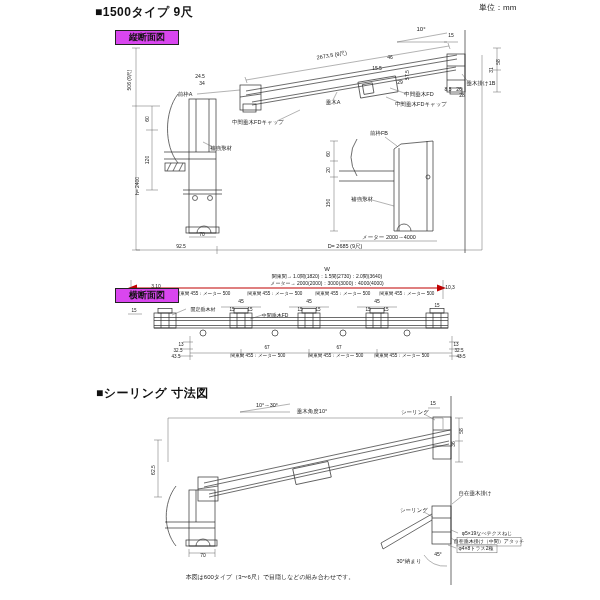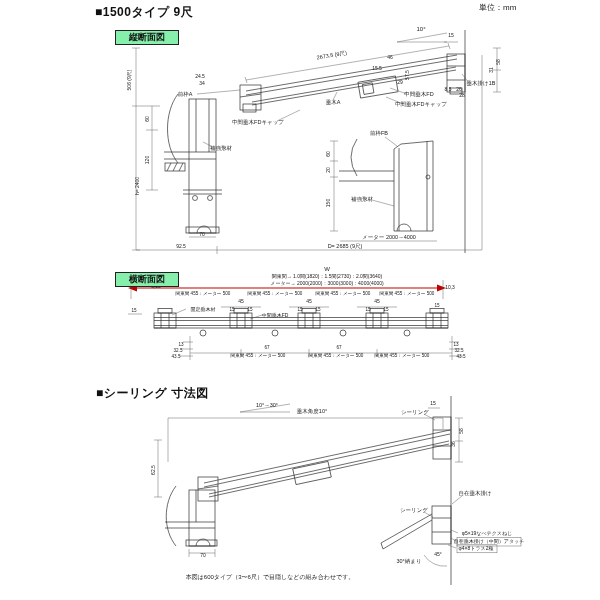--- a/index.html
+++ b/index.html
@@ -3,21 +3,21 @@
 <meta charset="utf-8">
 <style>
   html,body{margin:0;padding:0;background:#f4f4f4;}
   .canvas{position:relative;width:600px;height:600px;background:#ffffff;overflow:hidden;
           font-family:"Liberation Sans", sans-serif;color:#111;}
   .canvas svg{position:absolute;left:0;top:0;}
   .abs{position:absolute;}
   .page-title{font-size:12px;font-weight:bold;letter-spacing:0.5px;}
   .unit{font-size:8px;color:#222;}
   .secbox{border:1px solid #222;width:62px;height:13px;line-height:13px;text-align:center;
-          font-size:9px;font-weight:bold;background:#86efac;}
+          font-size:9px;font-weight:bold;background:#d946ef;}
   .note{font-size:6px;color:#222;text-align:center;width:200px;}
   .ln{fill:none;stroke:#2e2e2e;stroke-width:0.7;}
   .ln-thin{fill:none;stroke:#555;stroke-width:0.45;}
   .red{stroke-width:1.1;}
   text{font-family:"Liberation Sans", sans-serif;}
 </style>
 </head>
 <body>
 
 <div class="canvas">
@@ -348,18 +348,18 @@
         <text x="409" y="563" font-size="5.5" text-anchor="middle" fill="#1c1c1c">30°納まり</text>
       </g>
   </svg>
 
   <div class="abs unit" style="left:441px;top:2px;margin-left:38px;">単位：mm</div>
 
   <div class="abs page-title" style="left:95px;top:4px;">■1500タイプ 9尺</div>
 
   <div class="abs secbox" style="left:115px;top:30px;">縦断面図</div>
 
-  <div class="abs secbox" style="left:115px;top:272px;font-family:Liberation Serif, serif;">横断面図</div>
+  <div class="abs secbox" style="left:115px;top:288px;font-family:Liberation Serif, serif;">横断面図</div>
 
   <div class="abs page-title" style="left:96px;top:385px;">■シーリング 寸法図</div>
 
   <div class="abs note" style="left:170px;top:573px;">本図は600タイプ（3〜6尺）で目隠しなどの組み合わせです。</div>
 </div>
 
 </body></html>

